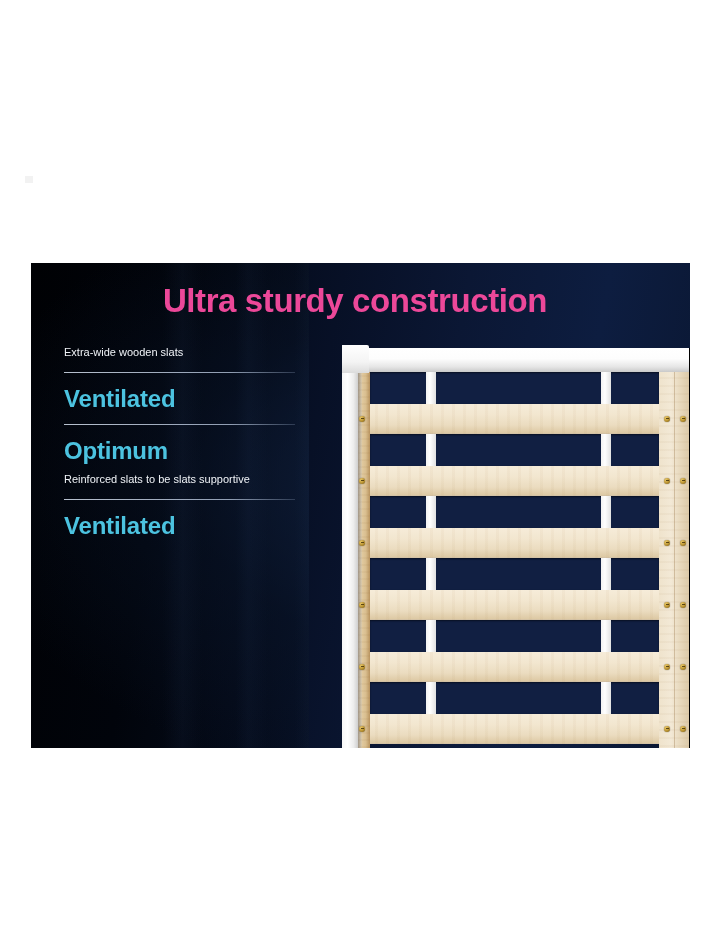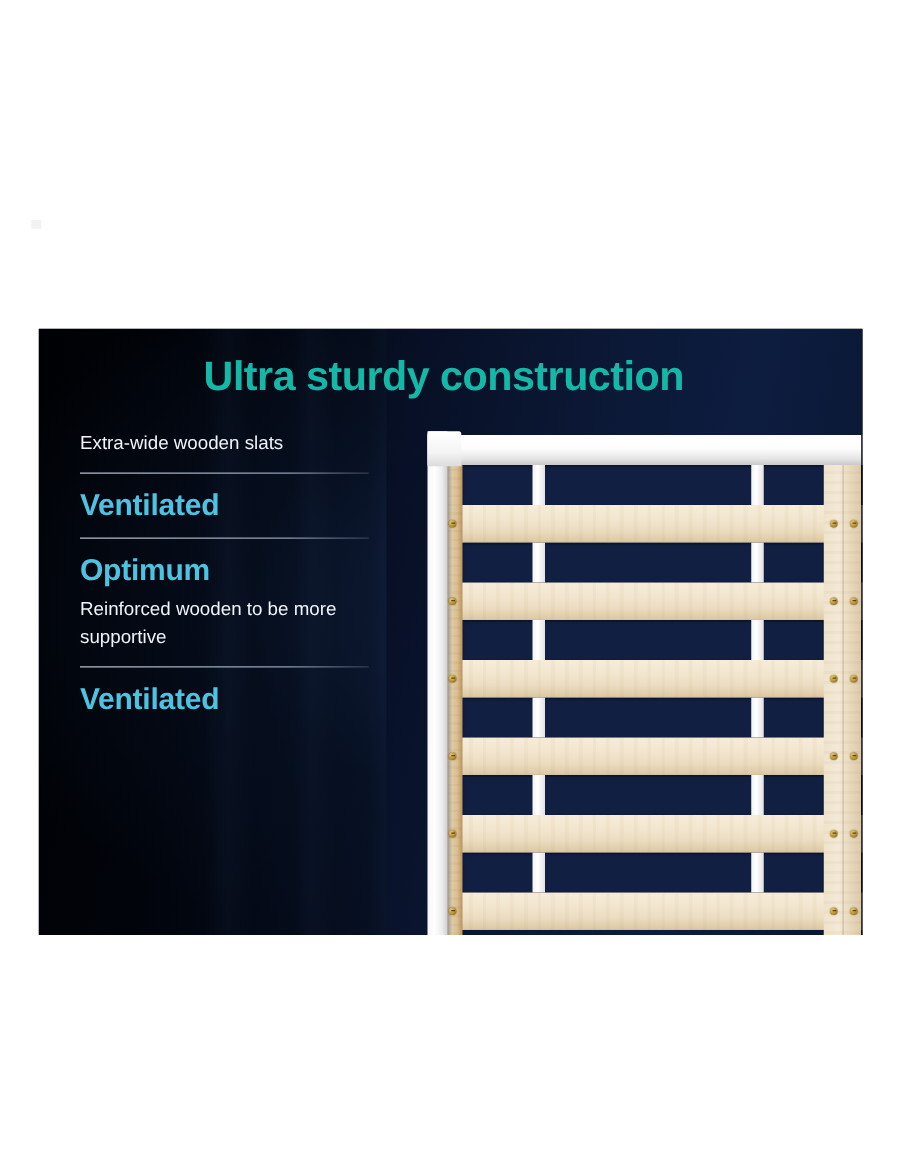--- a/index.html
+++ b/index.html
@@ -58,42 +58,42 @@
   
   .headline {
     position: absolute;
     left: 145px;
     top: 282px;
     width: 420px;
     text-align: center;
     font-size: 33px;
     font-weight: 700;
     letter-spacing: -0.4px;
-    color: #14b8a6;
+    color: #ec4899;
     white-space: nowrap;
   }
 
   
   .features {
     position: absolute;
     left: 64px;
     top: 337px;
     width: 232px;
   }
   .feature { position: relative; }
   .feature-title {
     font-size: 24px;
     font-weight: 700;
     color: #4cc3e0;
     letter-spacing: -0.2px;
     line-height: 1.08;
   }
   .feature-desc {
     margin-top: 7px;
-    font-size: 15px;
+    font-size: 11px;
     font-weight: 400;
     color: #f0f3f7;
     line-height: 1.48;
   }
   .feature-rule {
     margin: 12px 0 13px 0;
     height: 1px;
     width: 231px;
     background: linear-gradient(90deg, rgba(215,225,240,0.85) 0%, rgba(190,205,228,0.75) 72%, rgba(150,170,200,0.25) 100%);
   }
@@ -327,21 +327,21 @@
       </div>
       <div class="feature-rule"></div>
 
       <div class="feature">
         <div class="feature-title">Ventilated</div>
       </div>
       <div class="feature-rule"></div>
 
       <div class="feature">
         <div class="feature-title">Optimum</div>
-        <div class="feature-desc">Reinforced wooden to be more supportive</div>
+        <div class="feature-desc">Reinforced slats to be slats supportive</div>
       </div>
       <div class="feature-rule"></div>
 
       <div class="feature">
         <div class="feature-title">Ventilated</div>
       </div>
 
     </div>
 
   </div>

